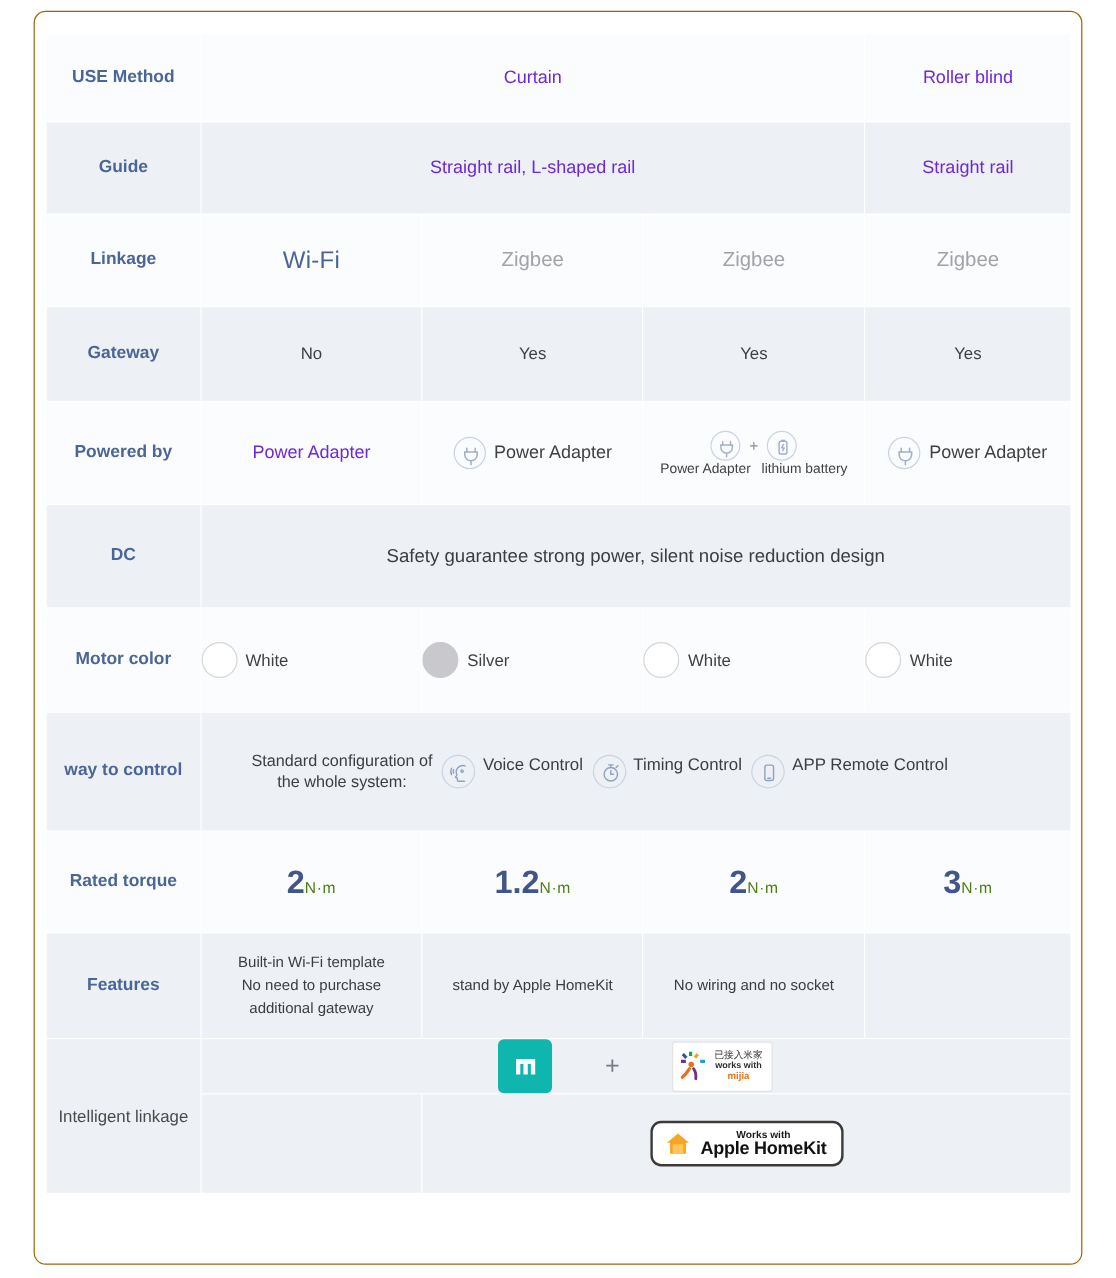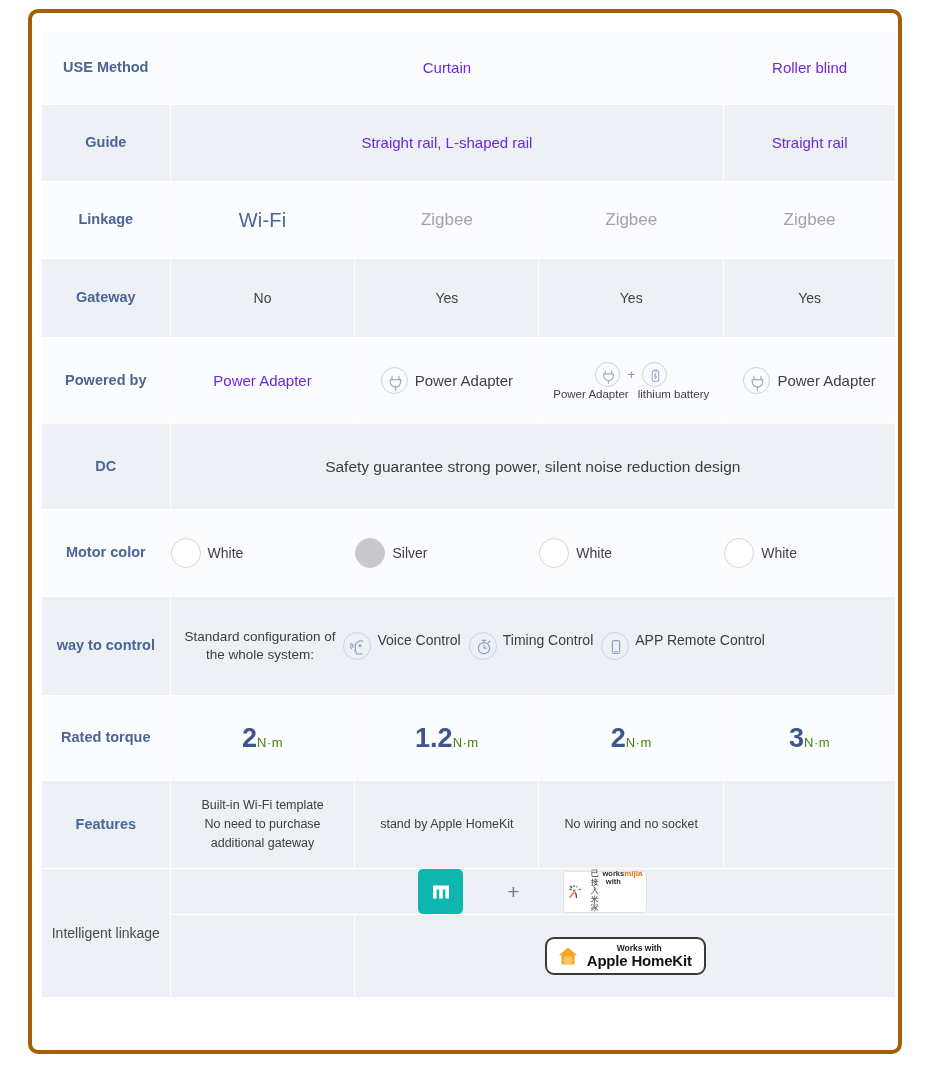--- a/index.html
+++ b/index.html
@@ -5,21 +5,21 @@
   html,body{margin:0;padding:0;}
   body{
     width:930px;height:1065px;
     background:#ffffff;
     font-family:"Liberation Sans","DejaVu Sans",sans-serif;
     -webkit-font-smoothing:antialiased;
   }
   .page{
     position:absolute;left:28px;top:9px;
     width:874px;height:1045px;
-    border:4px solid #a16207;
+    border:1px solid #a16207;
     border-radius:10px;
     box-sizing:border-box;
     background:#ffffff;
     overflow:hidden;
   }
   .tbl{
     position:absolute;left:9px;top:18px;
     width:855px;
     border-collapse:separate;
     border-spacing:1px 1px;
@@ -61,40 +61,40 @@
   .combo .labels{display:flex;align-items:center;justify-content:center;gap:9px;}
   .combo .labels span{color:#3f3f44;font-size:11.5px;white-space:nowrap;}
   
   .dotwrap{display:flex;flex-direction:row;align-items:center;gap:7px;padding:8px 0;}
   .dot{width:30px;height:30px;border-radius:50%;box-sizing:border-box;}
   .dot.white{background:#ffffff;border:1.2px solid #d5d5da;}
   .dot.silver{background:#c9c9cd;border:1.2px solid #c9c9cd;}
   .dotlabel{color:#3f3f44;font-size:14px;}
   
   .ctrlrow{display:flex;align-items:center;justify-content:flex-start;gap:8px;padding:0 14px;}
-  .ctrlrow .lead{color:#3c3c41;font-size:13.5px;line-height:1.35;text-align:center;white-space:pre-line;}
+  .ctrlrow .lead{color:#3c3c41;font-size:13.5px;line-height:1.35;text-align:center;white-space:pre-line;margin-left:28px;}
   .ctrlitem{display:flex;gap:6px;}
   .ctrlitem .t{color:#3c3c41;font-size:14px;white-space:nowrap;}
   
   .tq{color:#40558a;font-size:27px;font-weight:bold;line-height:1;}
   .tq .u{color:#4d7c0f;font-size:13px;font-weight:normal;letter-spacing:.5px;}
   
   .feat{color:#3c3c41;font-size:12.5px;line-height:1.5;white-space:pre-line;padding:6px 8px;}
   
   .logorow{display:flex;align-items:center;justify-content:center;gap:44px;}
   .mijia{
     width:45px;height:45px;border-radius:5px;background:#0fb6ad;
     display:flex;align-items:center;justify-content:center;
   }
   .pluslg{color:#7b7b84;font-size:21px;}
   .wwm{
     width:84px;height:42px;background:#ffffff;border:1px solid #e3e3e6;
     border-radius:3px;display:flex;align-items:center;gap:4px;padding:0 4px;box-sizing:border-box;
   }
-  .wwm .txt{display:flex;flex-direction:row;line-height:1.08;}
+  .wwm .txt{display:flex;flex-direction:column;line-height:1.08;}
   .wwm .cn{font-size:8px;color:#2d2d31;font-family:"DejaVu Sans",sans-serif;}
   .wwm .en{font-size:7.5px;color:#2d2d31;font-weight:bold;}
   .wwm .mj{font-size:8px;color:#e8701a;font-weight:bold;}
   .hk{
     display:inline-flex;align-items:center;gap:7px;
     background:#ffffff;border:2px solid #3a3a3a;border-radius:9px;
     padding:5px 12px 5px 9px;
   }
   .hk .txt{display:flex;flex-direction:column;line-height:1.05;}
   .hk .w{font-size:8.5px;color:#1a1a1a;font-weight:bold;}

